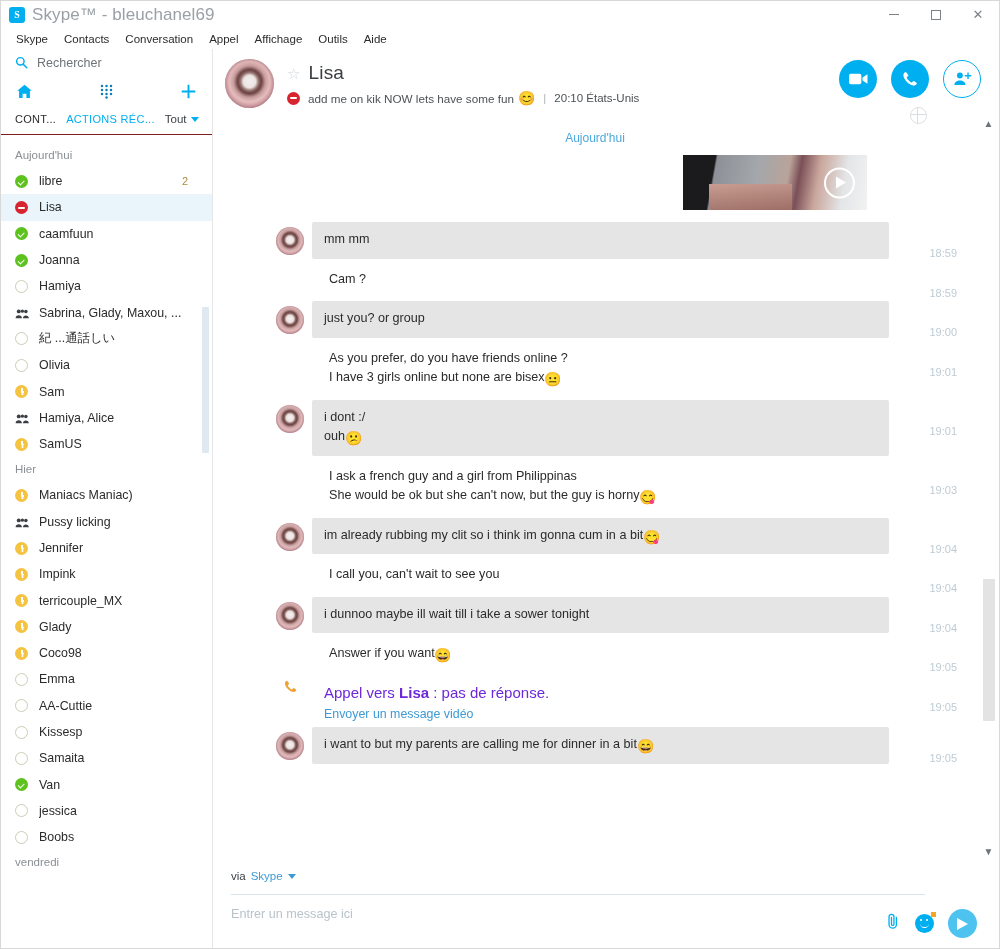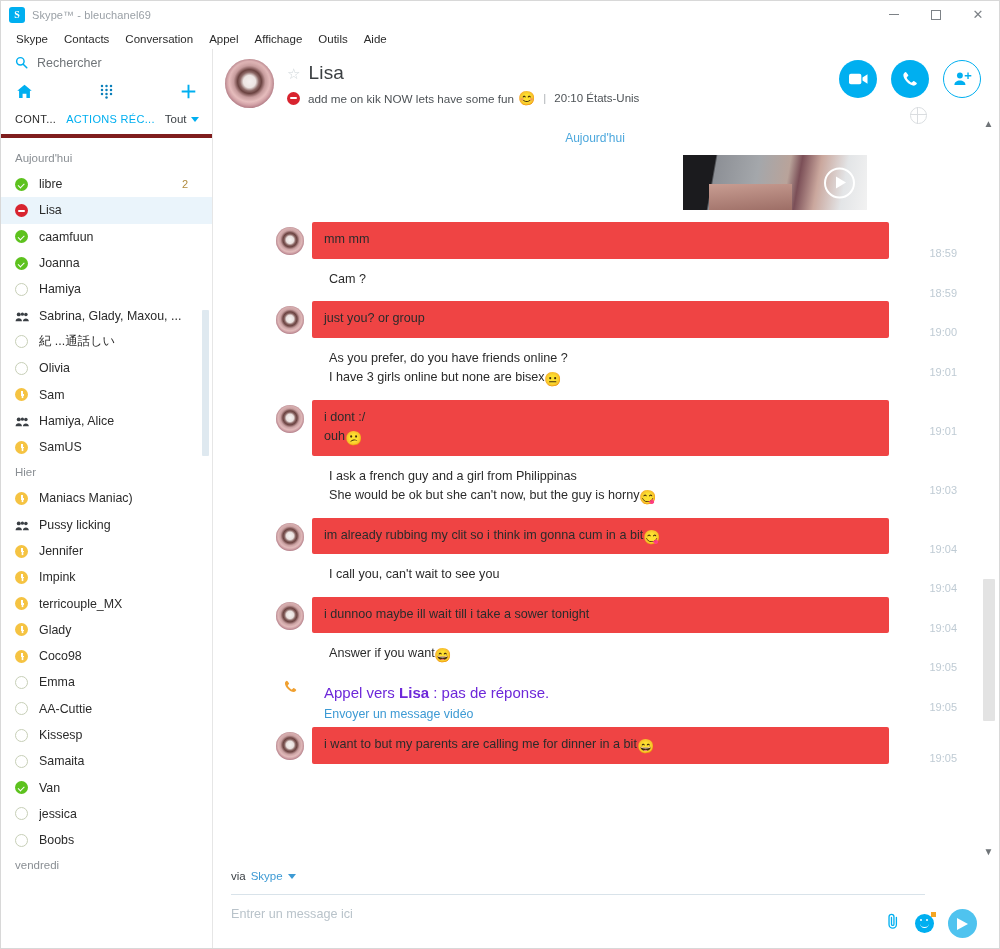--- a/index.html
+++ b/index.html
@@ -24,21 +24,21 @@
     background: #fff;
     position: relative;
   }
   .title-logo {
     width: 16px; height: 16px; margin-left: 8px; margin-right: 7px;
     border-radius: 3px; background: #00aff0;
     display: flex; align-items: center; justify-content: center;
     color: #fff; font-size: 10px; font-weight: bold;
     font-family: "Liberation Serif", serif;
   }
-  .title-text { font-size: 11px; color: #9aa0a6; letter-spacing: .1px; }
+  .title-text { font-size: 17px; color: #9aa0a6; letter-spacing: .1px; }
   .win-controls { position: absolute; right: 0; top: 0; display: flex; height: 27px; }
   .win-btn {
     width: 42px; height: 27px;
     display: flex; align-items: center; justify-content: center;
     color: #8a8f94; font-size: 12px;
   }
   .glyph-min { display:block; width: 10px; height: 1px; background: #7d8287; }
   .glyph-max { display:block; width: 10px; height: 10px; border: 1px solid #7d8287; }
   .glyph-close { font-size: 13px; line-height: 1; color: #7d8287; }
 
@@ -80,21 +80,21 @@
 
   .nav-icons {
     display: flex; align-items: center; justify-content: space-between;
     padding: 7px 15px 8px 15px;
   }
   .nav-ic { color: #00aff0; display: flex; align-items: center; justify-content: center; }
 
   .tabs-row {
     display: flex; align-items: baseline; gap: 10px;
     padding: 5px 10px 9px 14px;
-    border-bottom: 4px solid #7f1d1d;
+    border-bottom: 1px solid #7f1d1d;
   }
   .tab {
     font-size: 11px; letter-spacing: .3px;
     color: #00aff0; white-space: nowrap;
   }
   .tab.active { color: #2b2b2b; font-weight: normal; }
   .tab-filter { font-size: 11.5px; color: #3a3f44; display: flex; align-items: center; gap: 4px; white-space: nowrap; }
   .caret-dn { width: 0; height: 0; border-left: 4px solid transparent; border-right: 4px solid transparent; border-top: 5px solid #00aff0; }
 
   .contact-scroll {
@@ -245,21 +245,21 @@
   .msg-avatar {
     width: 28px; height: 28px; border-radius: 50%;
     flex: 0 0 28px; margin: 5px 8px 0 63px;
     background:
       radial-gradient(circle at 50% 46%, #f6f3f2 0%, #e9e0de 18%, #8a6664 27%, #6b4341 34%, #c89fa0 46%, #e3bcbc 58%, #cb97a0 72%, #b06f7c 90%);
     box-shadow: inset 0 0 3px rgba(120,70,80,.5);
   }
   .msg-avatar.spacer { background: none; box-shadow: none; }
   .msg-bubble {
     flex: 1 1 auto; min-width: 0;
-    background: #ef4444; border-radius: 2px;
+    background: #e5e5e5; border-radius: 2px;
     padding: 8px 12px 9px 12px;
     margin-right: 88px;
     font-size: 12.6px; color: #2b2b2b; line-height: 1.55;
   }
   .msg.out .msg-bubble {
     background: transparent;
     margin-left: 17px; padding-left: 0;
   }
   .msg.out .msg-avatar { margin-left: 63px; }
   .msg-time {

